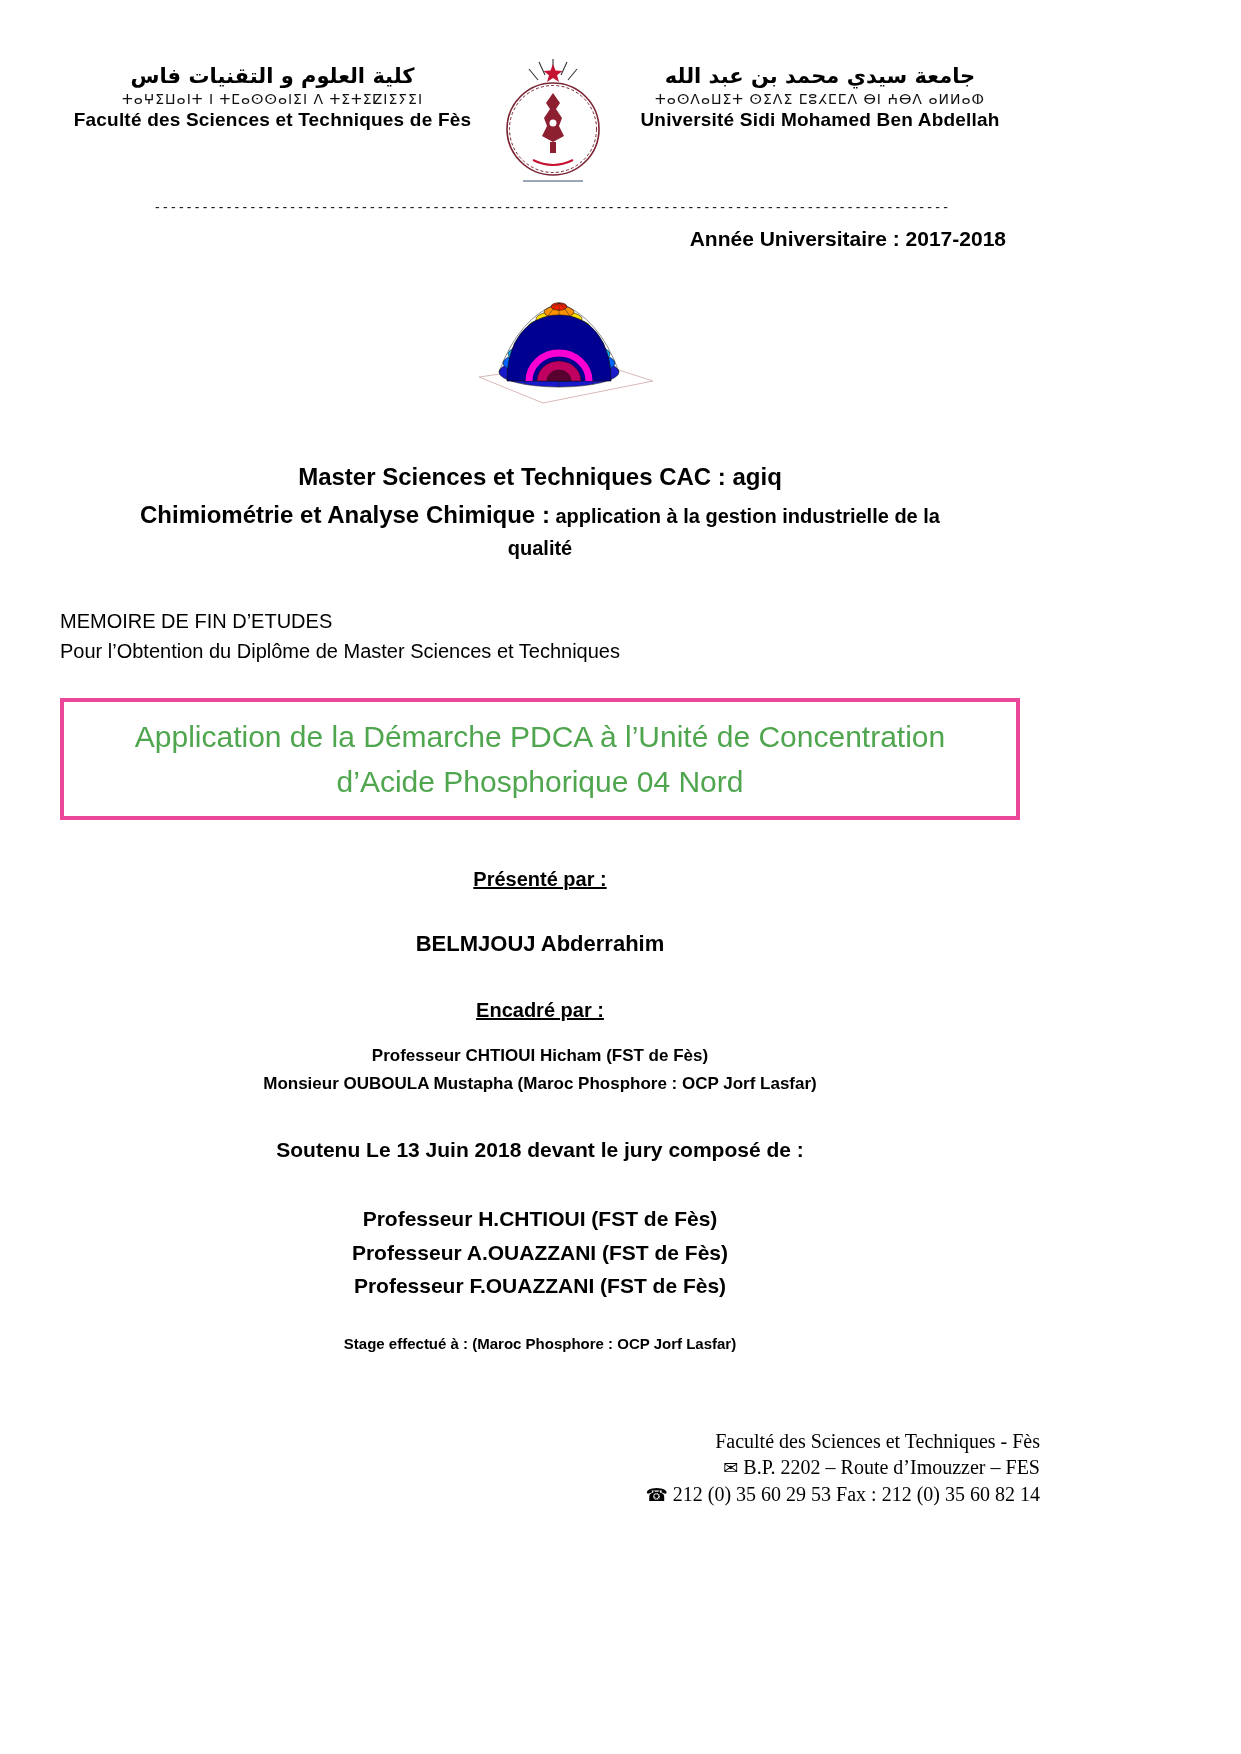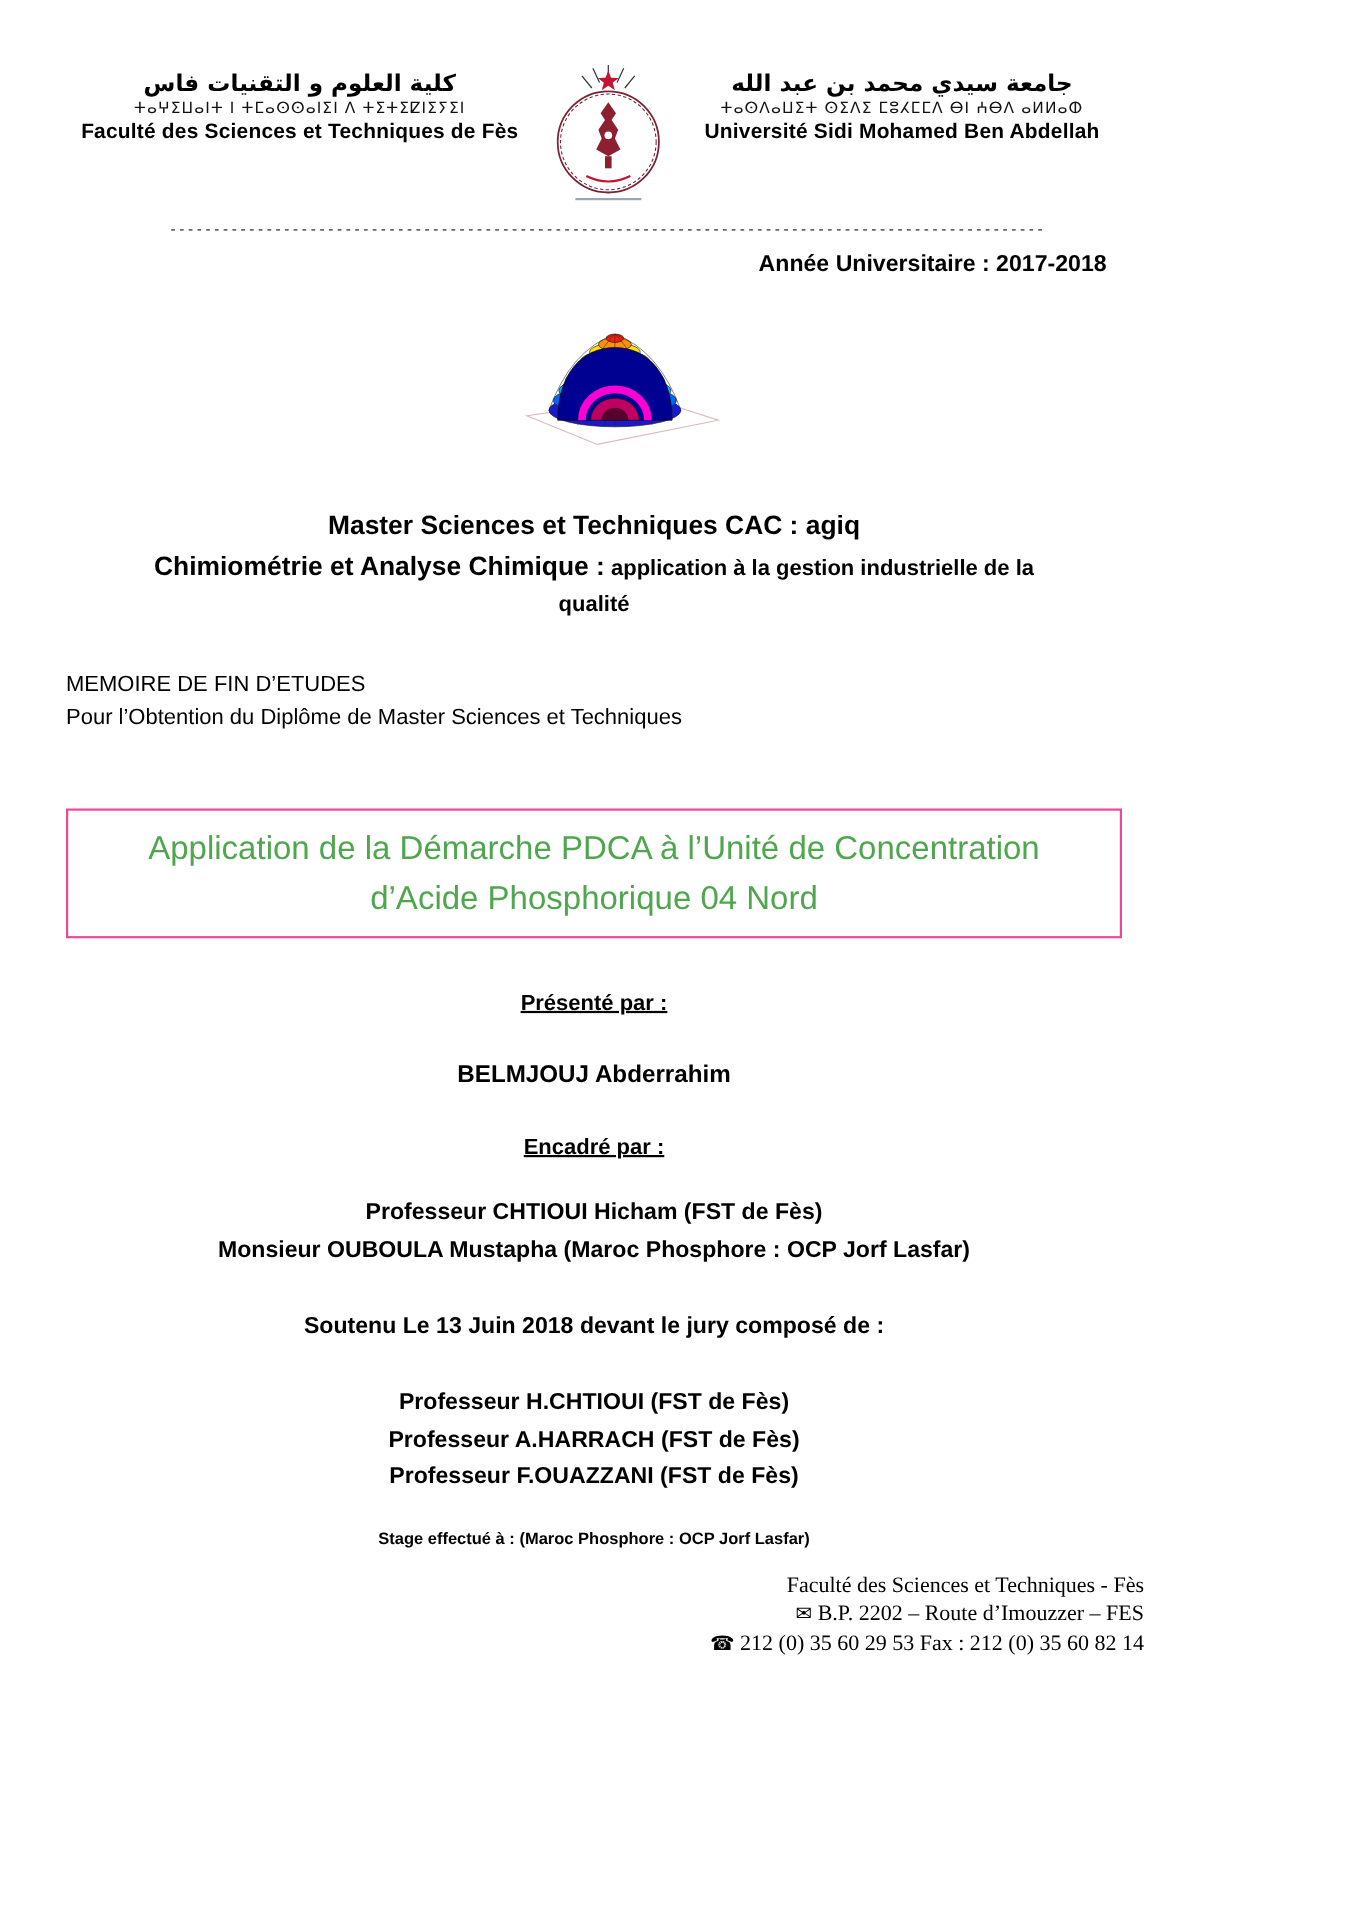--- a/index.html
+++ b/index.html
@@ -25,27 +25,27 @@
   .plot{display:block;margin:26px auto 0;position:relative;left:25px;}
   
   .program{margin-top:38px;text-align:center;font-weight:700;}
   .program-line1{font-size:24px;}
   .program-line2{font-size:24px;margin-top:10px;}
   .program-line2 .rest{font-size:20px;}
   .program-line3{font-size:20px;margin-top:8px;}
   
   .memoire{margin-top:46px;text-align:left;font-size:20px;font-weight:400;line-height:1.5;}
   
-  .title-box{margin-top:68px;border:2px solid #ec4899;padding:12px 6px;text-align:center;
+  .title-box{margin-top:32px;border:4px solid #ec4899;padding:12px 6px;text-align:center;
              font-size:30px;color:#4fa64f;line-height:1.5;}
   
   .label-u{margin-top:48px;text-align:center;font-size:20px;font-weight:700;text-decoration:underline;}
   .author{margin-top:40px;text-align:center;font-size:22px;font-weight:700;}
   .label-u2{margin-top:42px;text-align:center;font-size:20px;font-weight:700;text-decoration:underline;}
-  .supervisors{margin-top:30px;text-align:center;font-size:21px;font-weight:700;line-height:1.65;}
+  .supervisors{margin-top:20px;text-align:center;font-size:17px;font-weight:700;line-height:1.65;}
   .soutenu{margin-top:40px;text-align:center;font-size:21px;font-weight:700;}
   .jury{margin-top:40px;text-align:center;font-size:21px;font-weight:700;line-height:1.6;}
   .stage{margin-top:32px;text-align:center;font-size:15px;font-weight:700;}
   
   .footer{position:absolute;top:1428px;left:60px;width:980px;text-align:right;
           font-family:"Liberation Serif","DejaVu Serif",serif;font-size:20px;line-height:1.32;color:#000;}
   .footer .glyph{font-family:"DejaVu Sans",sans-serif;font-size:18px;}
 </style>
 </head>
 <body>
@@ -144,21 +144,21 @@
   <div class="label-u2">Encadré par :</div>
   <div class="supervisors">
     <div>Professeur CHTIOUI Hicham (FST de Fès)</div>
     <div>Monsieur OUBOULA Mustapha (Maroc Phosphore : OCP Jorf Lasfar)</div>
   </div>
 
   <div class="soutenu">Soutenu Le 13 Juin 2018 devant le jury composé de :</div>
 
   <div class="jury">
     <div>Professeur H.CHTIOUI (FST de Fès)</div>
-    <div>Professeur A.HARRACH (FST de Fès)</div>
+    <div>Professeur A.OUAZZANI (FST de Fès)</div>
     <div>Professeur F.OUAZZANI (FST de Fès)</div>
   </div>
 
   <div class="stage">Stage effectué à : (Maroc Phosphore : OCP Jorf Lasfar)</div>
 
 </div>
 
 <div class="footer">
   <div>Faculté des Sciences et Techniques -  Fès</div>
   <div>

